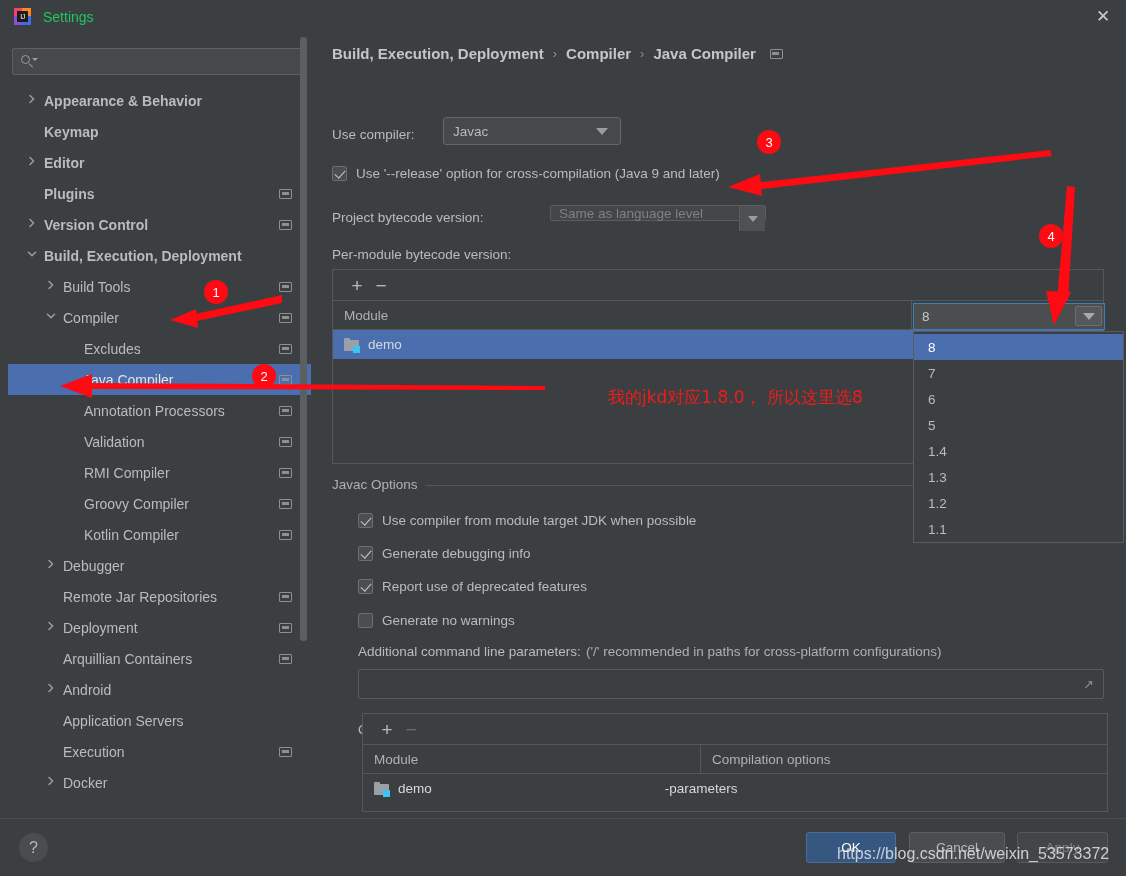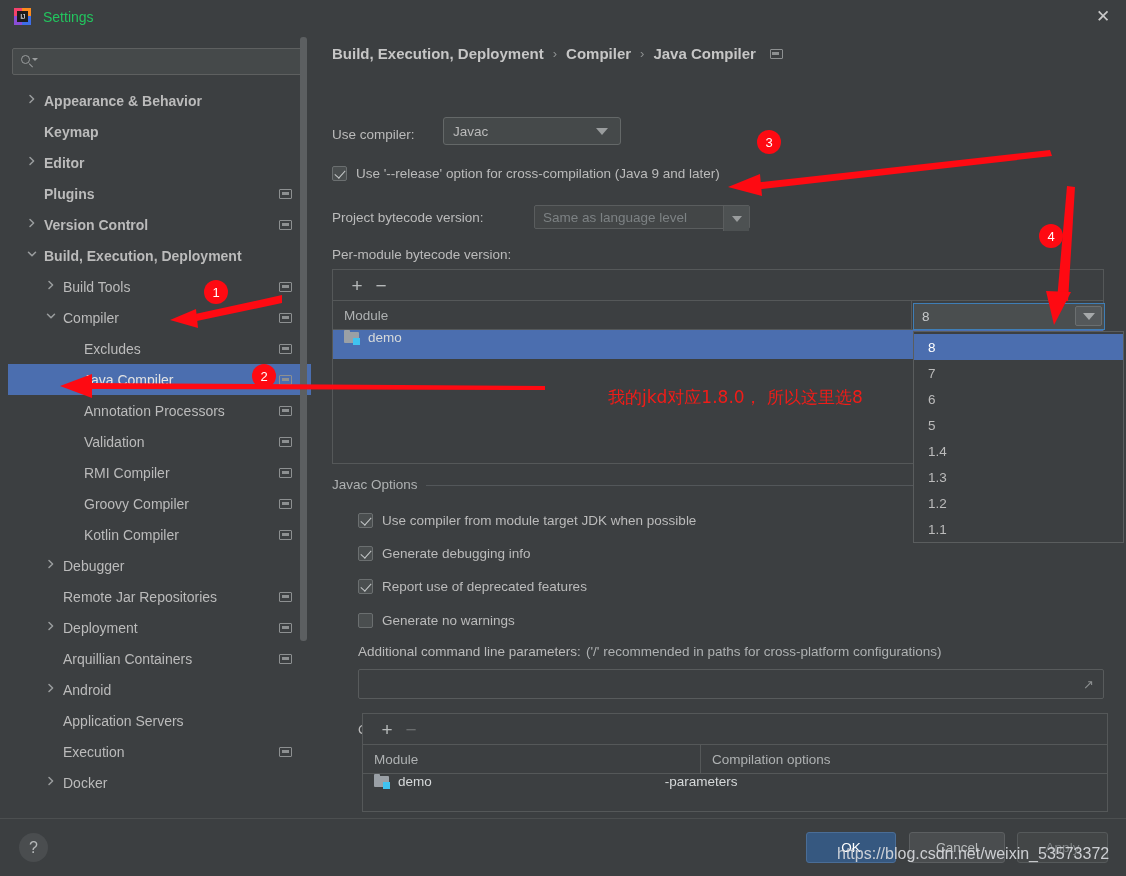--- a/index.html
+++ b/index.html
@@ -154,21 +154,21 @@
     content: ""; position: absolute; left: 4px; top: 1px;
     width: 5px; height: 9px; border: solid #c5c8c9;
     border-width: 0 1.8px 1.8px 0; transform: rotate(42deg);
   }
   .cb-label { margin-left: 9px; font-size: 13.5px; color: #bbbbbb; }
 
   #release-row { left: 14px; top: 133px; }
 
   #bytecode-label { position: absolute; left: 14px; top: 177px; }
   #bytecode-combo {
-    position: absolute; left: 216px; top: 172px; width: 216px; height: 24px;
+    position: absolute; left: 232px; top: 172px; width: 216px; height: 16px;
     background: #434647; border: 1px solid #5a5d5e; border-radius: 2px;
     display: flex; align-items: center;
   }
   #bytecode-combo .val { padding-left: 8px; font-size: 13.5px; color: #7d8284; }
   #bytecode-combo .btn {
     position: absolute; right: 0; top: 0; width: 26px; height: 25px;
     background: #4d5152; border-left: 1px solid #5a5d5e;
     display: flex; align-items: center; justify-content: center; cursor: pointer;
   }
   #bytecode-combo .btn::after {
@@ -194,21 +194,21 @@
   .tbl-btn.disabled { color: #6a6d6e; cursor: default; }
   .tbl-head {
     height: 29px; display: flex; align-items: flex-start;
     border-bottom: 1px solid #555859; background: #3c3f41;
   }
   .tbl-head .th {
     font-size: 13.5px; color: #aeb1b2; padding-left: 11px; height: 100%;
     display: flex; align-items: center;
   }
   .tbl-head .th.divider { border-left: 1px solid #555859; }
-  .tbl-row { height: 29px; display: flex; align-items: flex-start; }
+  .tbl-row { height: 29px; display: flex; align-items: center; }
   .tbl-row.selected { background: #4b6eaf; }
   .mod-icon {
     width: 16px; height: 14px; position: relative; flex: none; margin-left: 11px;
   }
   .mod-icon .fold {
     position: absolute; left: 0; top: 2px; width: 15px; height: 11px;
     background: #9aa0a6; border-radius: 1px;
   }
   .mod-icon .tab {
     position: absolute; left: 0; top: 0px; width: 6px; height: 3px;

